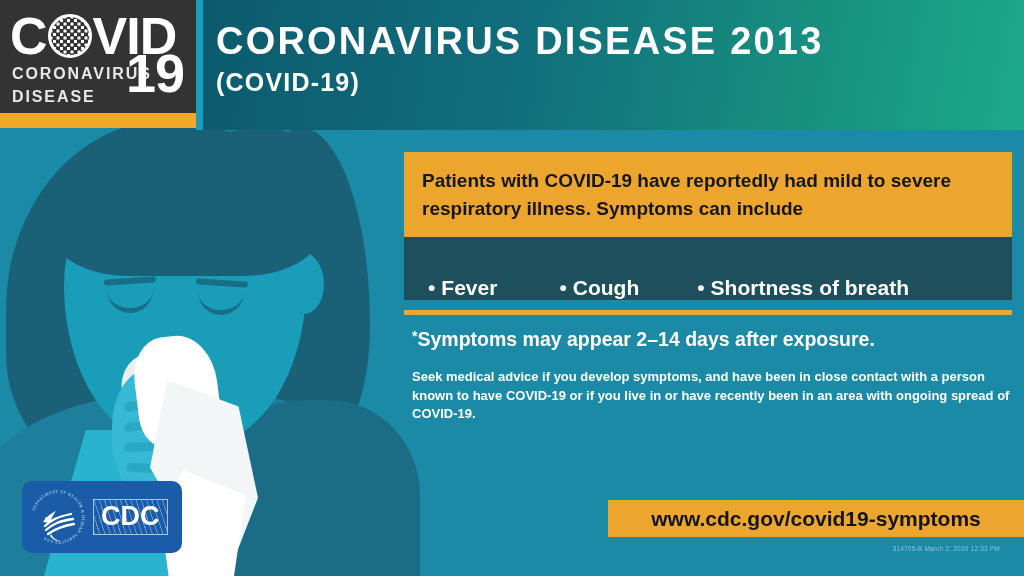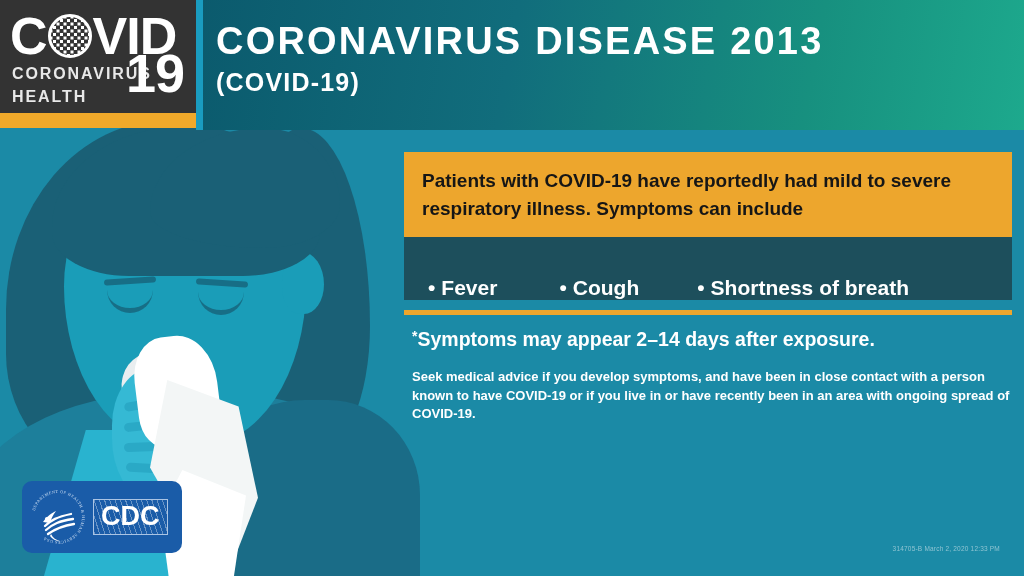--- a/index.html
+++ b/index.html
@@ -359,21 +359,21 @@
   </div>
 
   <div class="logo-block">
     <div class="logo-covid">
       <span>C</span>
       <span class="virus-o"></span>
       <span>VID</span>
     </div>
     <div class="logo-sub">
       <div>CORONAVIRUS</div>
-      <div>HEALTH</div>
+      <div>DISEASE</div>
     </div>
     <div class="logo-19">19</div>
   </div>
   <div class="logo-bar"></div>
 
   <div class="panel-yellow">
     <p>Patients with COVID-19 have reportedly had mild to severe respiratory illness. Symptoms can include</p>
   </div>
 
   <div class="panel-dark">
@@ -388,20 +388,23 @@
     </span>
   </div>
 
   <div class="divider-rule"></div>
 
   <div class="note-star">
     <sup>*</sup><span>Symptoms may appear 2–14 days after exposure.</span>
   </div>
   <div class="body-copy">Seek medical advice if you develop symptoms, and have been in close contact with a person known to have COVID-19 or if you live in or have recently been in an area with ongoing spread of COVID-19.</div>
 
+  <div class="url-bar">
+    <span>www.cdc.gov/covid19-symptoms</span>
+  </div>
   <div class="fineprint">314705-B  March 2, 2020 12:33 PM</div>
 
   <div class="cdc-logo">
     <div class="hhs-seal">
       <svg viewBox="0 0 62 62" width="62" height="62" aria-hidden="true">
         <defs>
           <path id="sealcirc" d="M31,31 m-24,0 a24,24 0 1,1 48,0 a24,24 0 1,1 -48,0"></path>
         </defs>
         <text fill="#cfe0f4" font-size="4.1" font-family="'Liberation Serif',serif" letter-spacing="0.5">
           <textPath href="#sealcirc" startOffset="4%">DEPARTMENT OF HEALTH &amp; HUMAN SERVICES USA</textPath>

